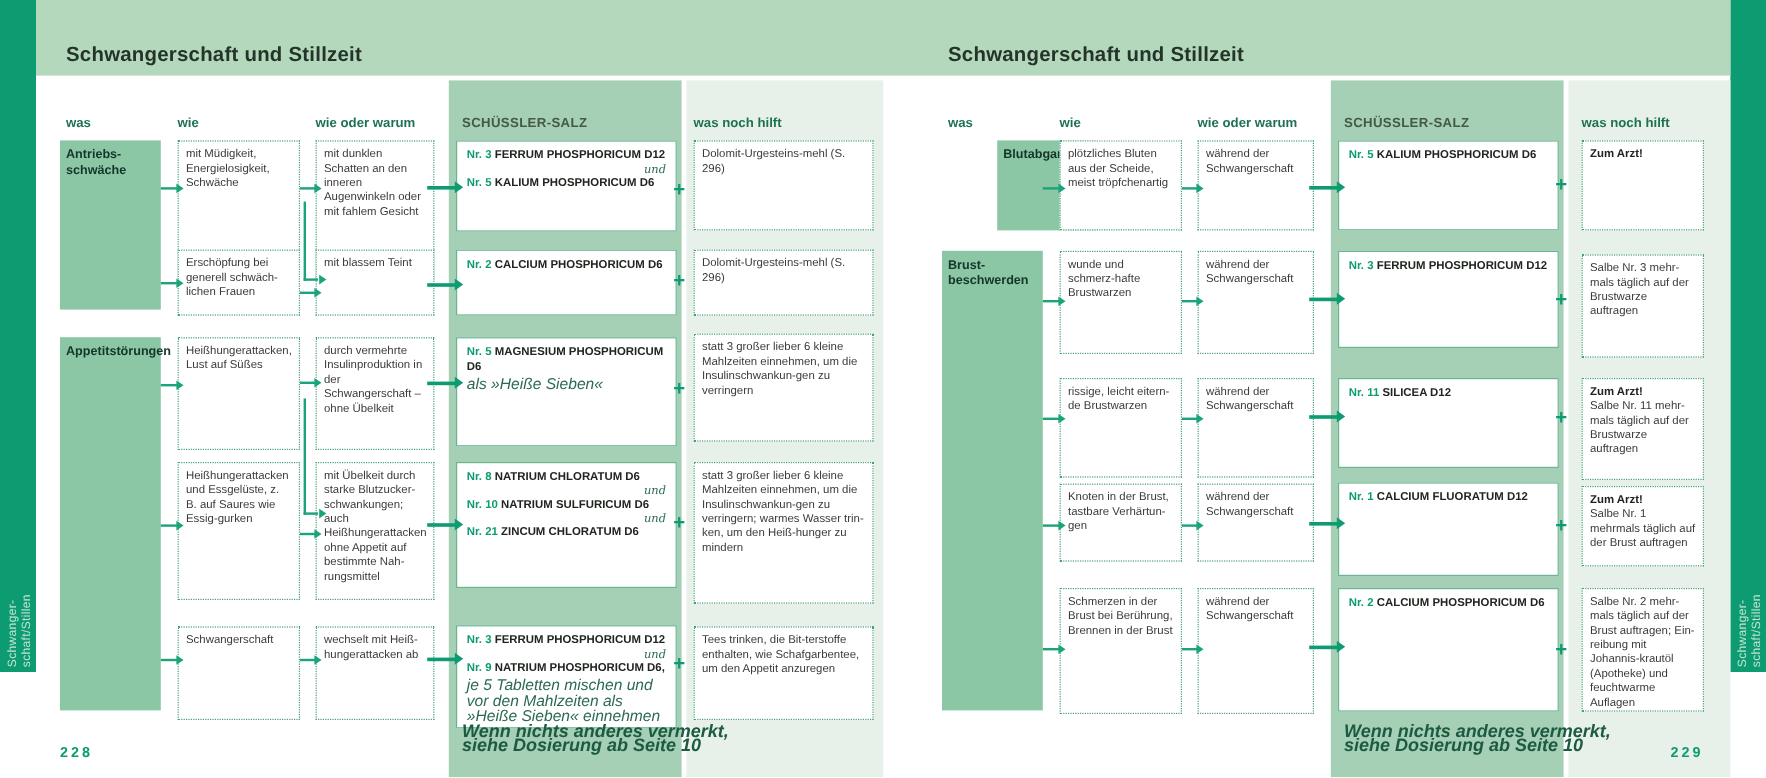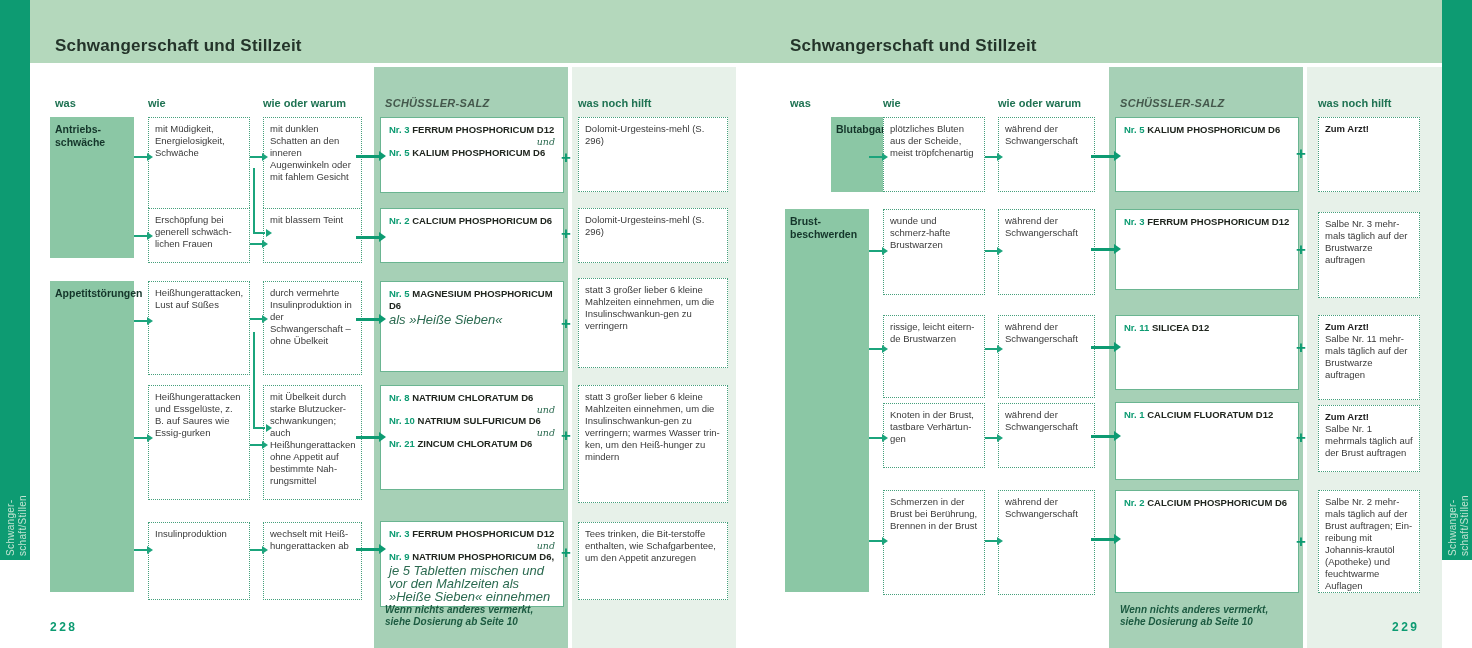--- a/index.html
+++ b/index.html
@@ -7,42 +7,42 @@
         font-family:"Liberation Sans",sans-serif;-webkit-font-smoothing:antialiased;}
   .edge-strip{position:absolute;top:0;width:30px;height:560px;background:#0d9b72;}
   .tab{position:absolute;top:556px;width:110px;transform:rotate(-90deg);transform-origin:top left;
        white-space:pre-line;font-size:10px;line-height:12px;color:#c2e4d2;letter-spacing:.3px;}
   .band{position:absolute;left:30px;top:0;width:1412px;height:63px;background:#b4d8bc;}
   .title{position:absolute;top:36px;font-size:17px;font-weight:bold;color:#24342a;letter-spacing:.2px;}
   .colbg{position:absolute;top:67px;height:581px;}
   .salzcol{background:#a6d0b6;}
   .hilftcol{background:#e7f1e9;}
   .colhead{position:absolute;top:97px;font-size:11px;font-weight:bold;color:#1e7252;}
-  .colhead.salzh{color:#44584c;letter-spacing:.3px;font-style:italic;}
+  .colhead.salzh{color:#44584c;letter-spacing:.3px;}
   .wasbox{position:absolute;background:#8bc7a5;color:#14352a;font-weight:bold;font-size:10.5px;
           line-height:13px;padding:6px 5px;white-space:pre-line;box-sizing:border-box;}
   .dot{position:absolute;border:1px dotted #45a07c;background:#fff;color:#3a3a3a;
        font-size:9.5px;line-height:12px;padding:5px 6px;box-sizing:border-box;}
   .dot .lead{display:block;font-weight:bold;color:#222;}
   .salz{position:absolute;background:#fff;border:1px solid #6ab591;padding:6px 8px;box-sizing:border-box;
         font-size:9.5px;line-height:12px;}
   .nr{color:#0d9b72;font-weight:bold;}
   .sname{color:#20261f;font-weight:bold;}
   .conj{font-family:"DejaVu Serif",serif;font-style:italic;color:#2b6a50;font-size:9.5px;line-height:11px;text-align:right;}
   .note{font-family:Liberation Sans, sans-serif;font-style:italic;color:#2b6a50;font-size:13px;line-height:13px;margin-top:1px;}
   .plus{position:absolute;color:#0d9b72;font-size:17px;font-weight:bold;}
   .arr{position:absolute;height:2px;background:#1ba47c;}
   .arr::after{content:"";position:absolute;right:-5px;top:-3px;width:0;height:0;
               border-left:6px solid #1ba47c;border-top:4px solid transparent;border-bottom:4px solid transparent;}
   .arr.bold{height:3px;background:#0d9b72;}
   .arr.bold::after{right:-6px;top:-4px;border-left:7px solid #0d9b72;border-top:5px solid transparent;border-bottom:5px solid transparent;}
   .elbow{position:absolute;border-left:2px solid #1ba47c;border-bottom:2px solid #1ba47c;}
   .elbow::after{content:"";position:absolute;right:-7px;bottom:-5px;width:0;height:0;
                 border-left:6px solid #1ba47c;border-top:4px solid transparent;border-bottom:4px solid transparent;}
-  .footnote{position:absolute;font-size:10px;font-style:italic;font-weight:bold;color:#1c5a41;line-height:12px;}
+  .footnote{position:absolute;font-size:15px;font-style:italic;font-weight:bold;color:#1c5a41;line-height:12px;}
   .pagenum{position:absolute;font-size:12px;font-weight:bold;color:#0d9b72;letter-spacing:2.5px;}
 </style>
 </head>
 <body>
 
 <div class="page">
 
   <div class="edge-strip" style="left:0"></div>
   <div class="edge-strip" style="left:1442px"></div>
   <div class="tab" style="left:5px">Schwanger-
@@ -103,21 +103,21 @@
   <div class="dot" style="left:263px;top:385px;width:99px;height:115px">mit Übelkeit durch starke Blutzucker-schwankungen; auch Heißhungerattacken ohne Appetit auf bestimmte Nah-rungsmittel</div>
   <div class="salz" style="left:380px;top:385px;width:184px;height:105px">
     <div><span class="nr">Nr. 8</span> <span class="sname">NATRIUM CHLORATUM D6</span></div>
     <div class="conj">und</div>
     <div><span class="nr">Nr. 10</span> <span class="sname">NATRIUM SULFURICUM D6</span></div>
     <div class="conj">und</div>
     <div><span class="nr">Nr. 21</span> <span class="sname">ZINCUM CHLORATUM D6</span></div>
   </div>
   <div class="dot" style="left:578px;top:385px;width:150px;height:118px"><span>statt 3 großer lieber 6 kleine Mahlzeiten einnehmen, um die Insulinschwankun-gen zu verringern; warmes Wasser trin-ken, um den Heiß-hunger zu mindern</span></div>
 
-  <div class="dot" style="left:148px;top:522px;width:102px;height:78px">Insulinproduktion</div>
+  <div class="dot" style="left:148px;top:522px;width:102px;height:78px">Schwangerschaft</div>
   <div class="dot" style="left:263px;top:522px;width:99px;height:78px">wechselt mit Heiß-hungerattacken ab</div>
   <div class="salz" style="left:380px;top:521px;width:184px;height:86px">
     <div><span class="nr">Nr. 3</span> <span class="sname">FERRUM PHOSPHORICUM D12</span></div>
     <div class="conj">und</div>
     <div><span class="nr">Nr. 9</span> <span class="sname">NATRIUM PHOSPHORICUM D6,</span></div>
     <div class="note">je 5 Tabletten mischen und vor den Mahlzeiten als »Heiße Sieben« einnehmen</div>
   </div>
   <div class="dot" style="left:578px;top:522px;width:150px;height:78px"><span>Tees trinken, die Bit-terstoffe enthalten, wie Schafgarbentee, um den Appetit anzuregen</span></div>
 
   <div class="arr" style="left:134px;top:156px;width:14px"></div>

